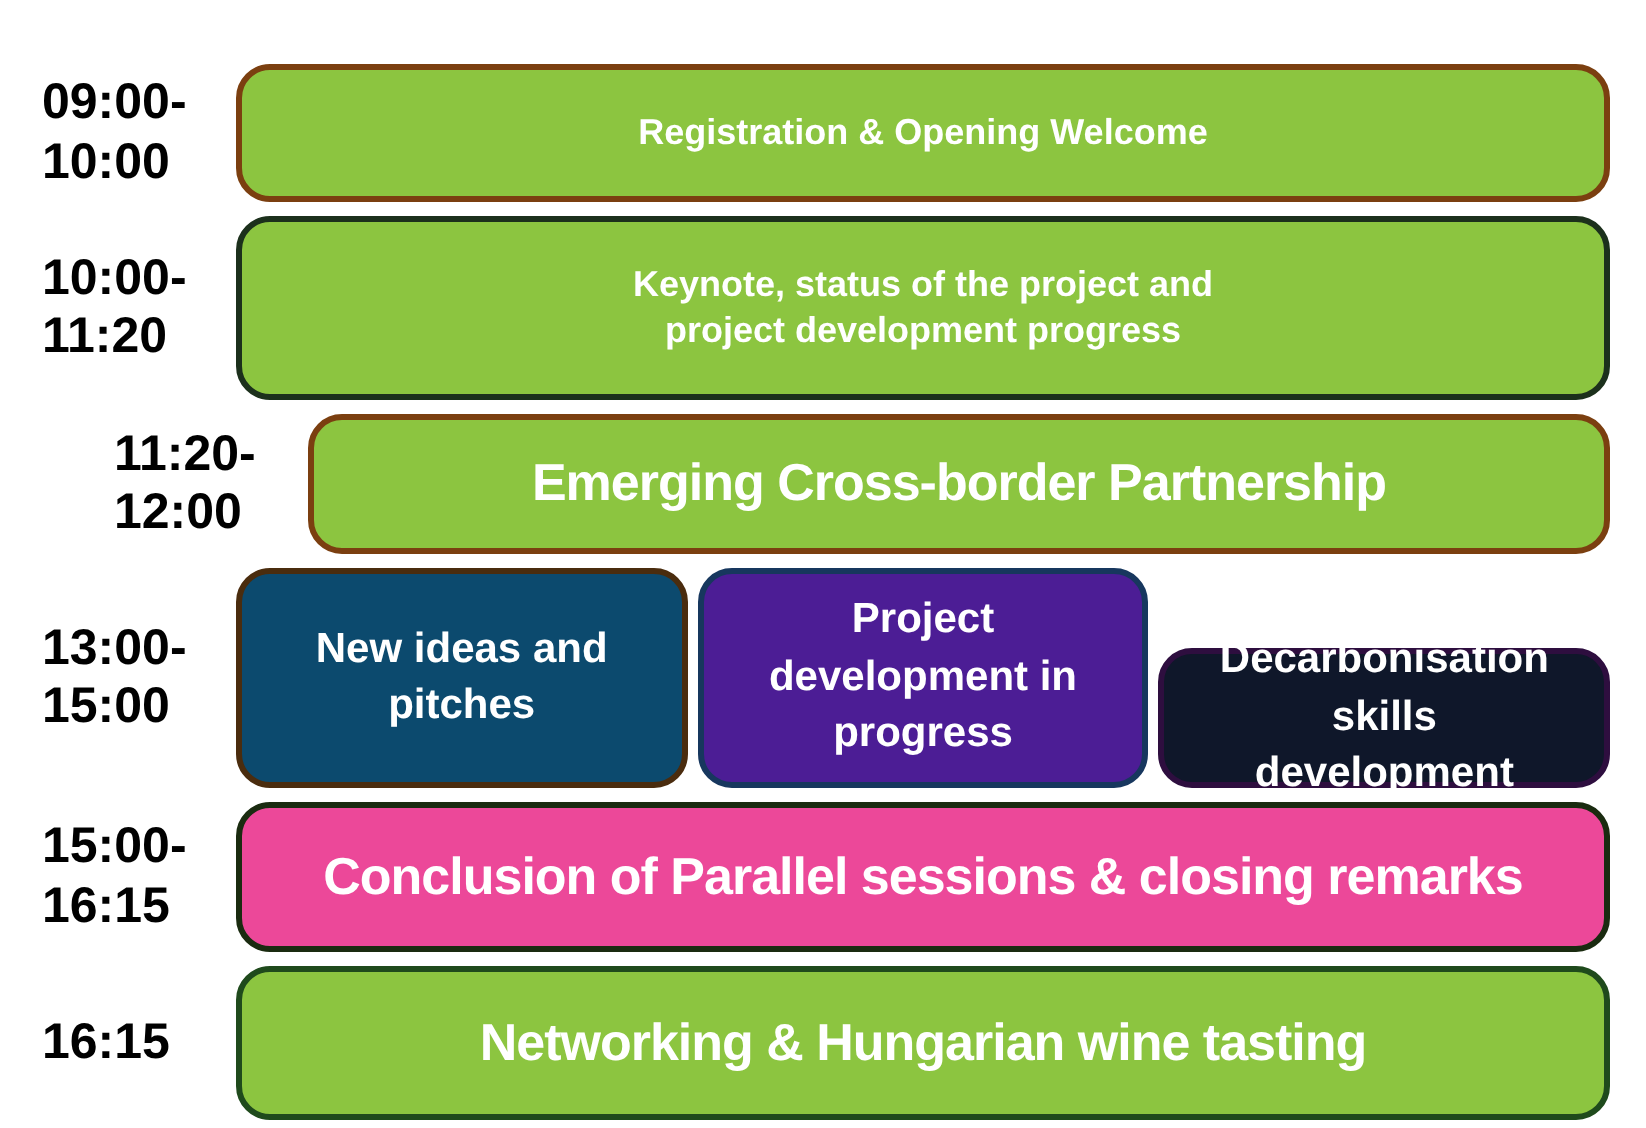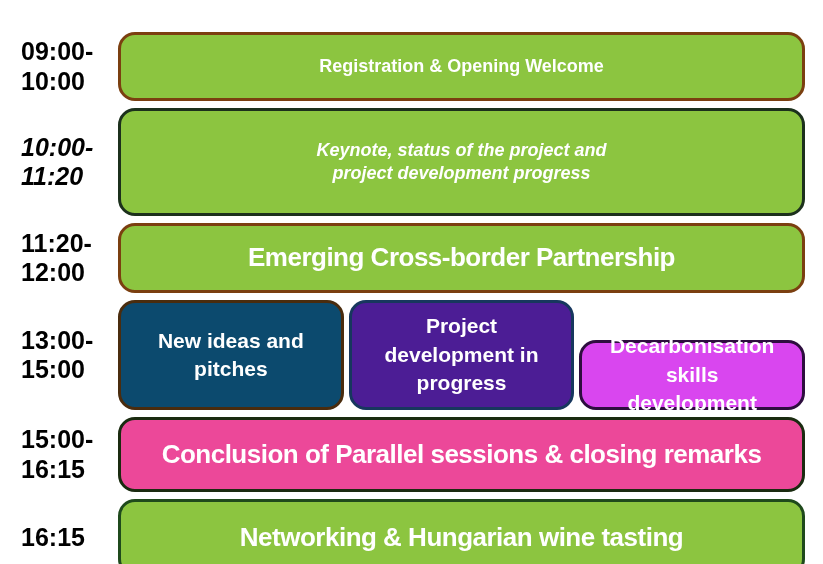--- a/index.html
+++ b/index.html
@@ -20,22 +20,22 @@
   .schedule {
     display: flex;
     flex-direction: column;
     gap: 7px;
   }
   .row {
     display: flex;
     align-items: stretch;
   }
   .row.r1 { height: 69px; }
-  .row.r2 { height: 108px; font-style: italic; }
-  .row.r3 { height: 70px; }
+  .row.r2 { height: 92px; }
+  .row.r3 { height: 70px; padding-left: 36px; }
   .row.r4 { height: 110px; }
   .row.r5 { height: 75px; }
   .row.r6 { height: 77px; }
 
   .time-cell {
     width: 118px;
     flex: 0 0 118px;
     display: flex;
     align-items: center;
     box-sizing: border-box;
@@ -127,21 +127,21 @@
       <div class="blocks">
         <div class="block" style="background-color: #0c4a6e; border-color: rgb(74, 44, 14);">
           <span class="block-label fs-small">New ideas and
 pitches</span>
         </div>
         <div class="block" style="background-color: #4c1d95; border-color: rgb(23, 55, 94);">
           <span class="block-label fs-small">Project
 development in
 progress</span>
         </div>
-        <div class="block" style="background-color: #d946ef; border-color: rgb(46, 14, 63); margin-top: 40px;">
+        <div class="block" style="background-color: #0f172a; border-color: rgb(46, 14, 63); margin-top: 40px;">
           <span class="block-label fs-small">Decarbonisation
 skills
 development</span>
         </div>
       </div>
     </div>
 
     <div class="row r5">
       <div class="time-cell">
         <span class="time-label">15:00-

